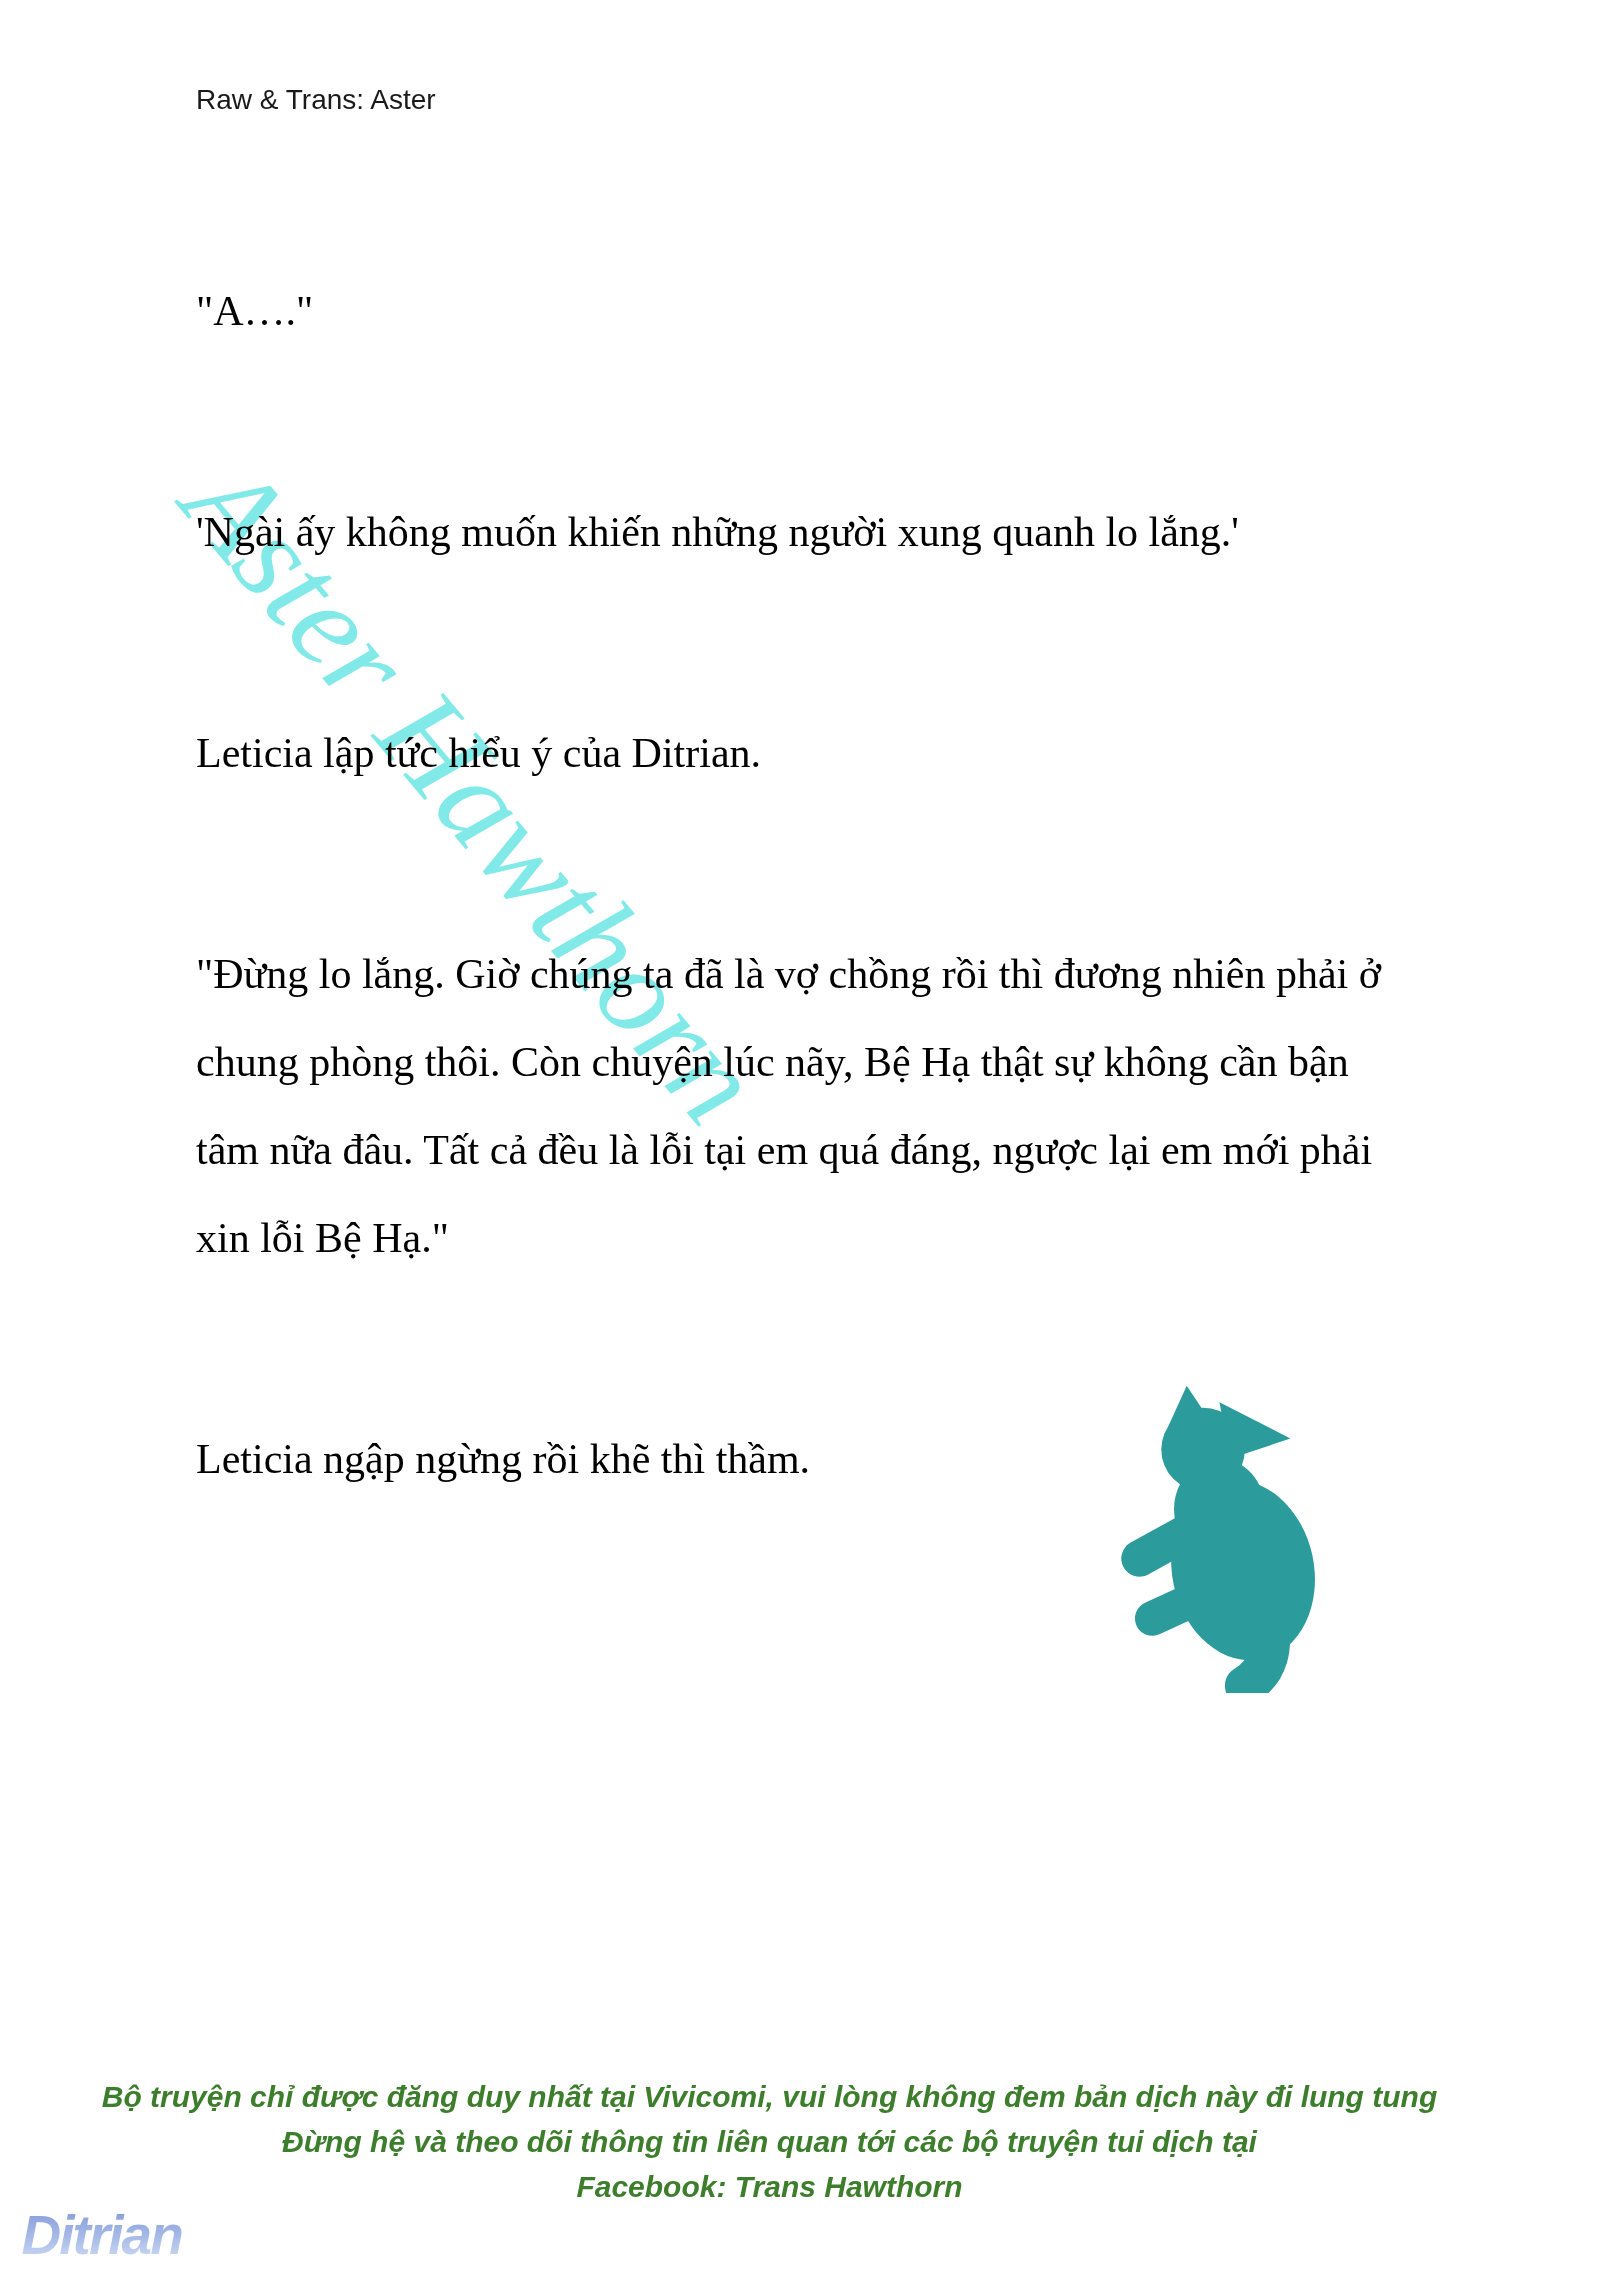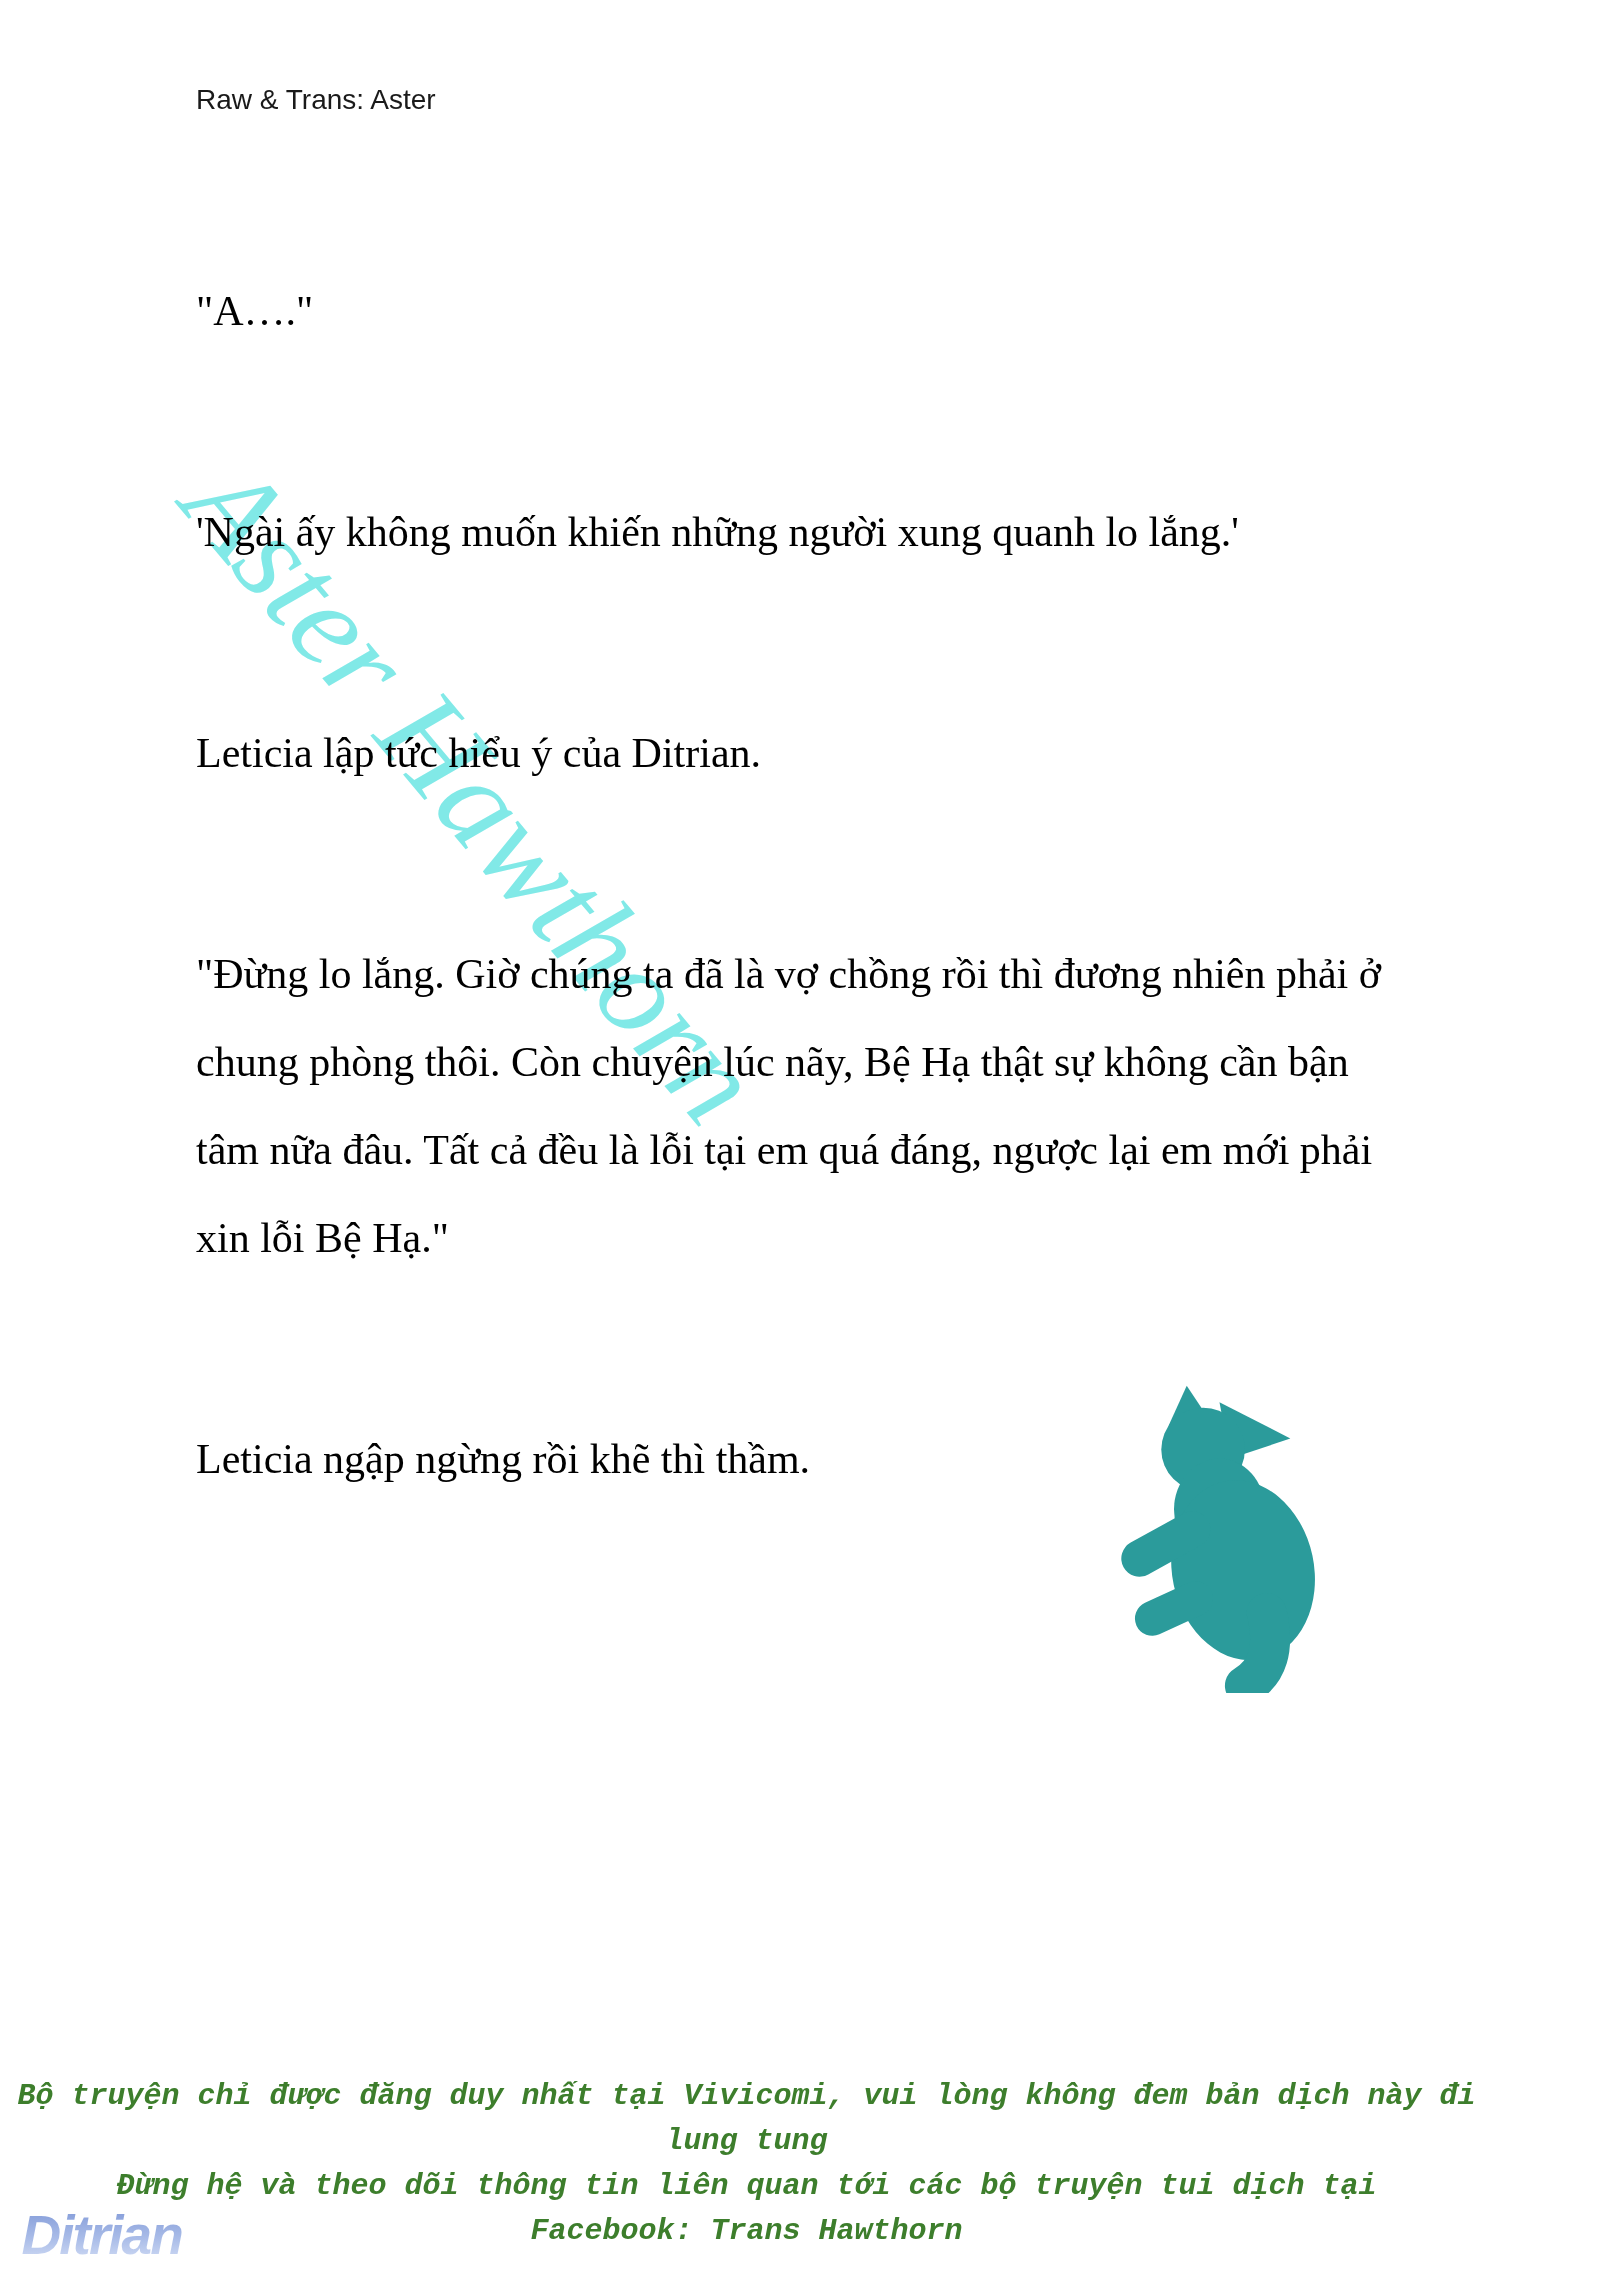--- a/index.html
+++ b/index.html
@@ -8,20 +8,21 @@
     --footer-color:#3d7e2c;
   }
   html,body{margin:0;padding:0;background:#ffffff;}
   .page{
     position:relative;
     width:1493px;
     height:2293px;
     background:#ffffff;
     overflow:hidden;
     font-family:"Liberation Serif", serif;
+    padding-left:46px;
   }
   .header-credit{
     position:absolute;
     left:196px;
     top:84px;
     font-family:"Liberation Sans", sans-serif;
     font-size:28px;
     color:#1a1a1a;
     white-space:nowrap;
   }
@@ -71,21 +72,21 @@
     width:100%;
     text-align:center;
     font-family:"Liberation Sans", sans-serif;
     font-style:italic;
     font-weight:bold;
     font-size:30px;
     line-height:45px;
     color:var(--footer-color);
     z-index:2;
   }
-  .footer .footer-line{display:block;font-family:Liberation Mono, monospace;}
+  .footer .footer-line{display:block;}
   .logo{
     position:absolute;
     left:21.6px;
     top:2203px;
     font-family:"Liberation Sans", sans-serif;
     font-style:italic;
     font-weight:bold;
     font-size:55px;
     letter-spacing:-2px;
     background:linear-gradient(180deg,#7d96d6 0%,#a9bce8 55%,#d9e2f6 100%);

